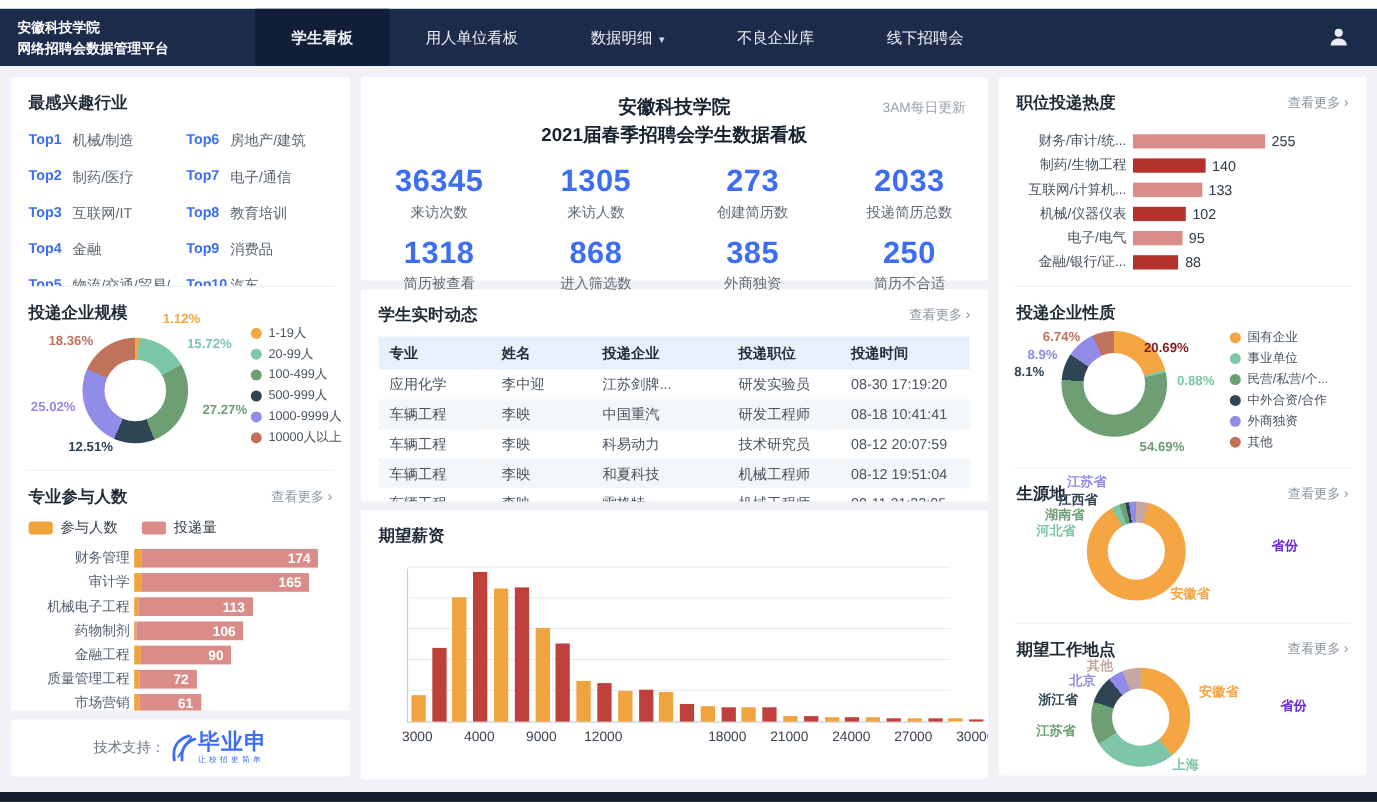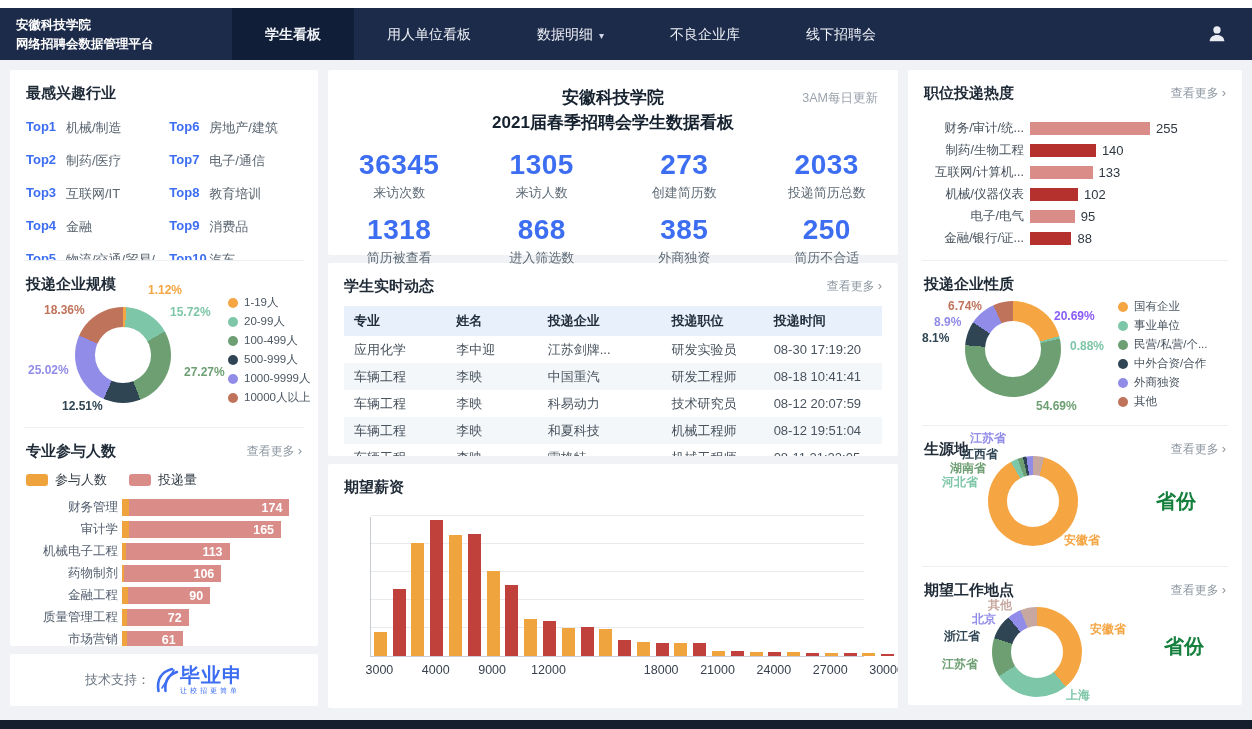--- a/index.html
+++ b/index.html
@@ -47,21 +47,21 @@
   #donut-size { left:65px; top:46px; width:96px; height:96px; }
   #donut-nature { left:57px; top:40px; width:96px; height:96px; }
   #donut-origin { left:80px; top:30px; width:90px; height:90px; }
   #donut-work { left:84px; top:40px; width:90px; height:90px; }
   .callout { position:absolute; font-size:12px; font-weight:bold; white-space:nowrap; }
   .vlegend { position:absolute; }
   #legend-size { left:218px; top:32px; }
   #legend-nature { left:210px; top:36px; }
   .lg-row { display:flex; align-items:center; height:19px; font-size:11.5px; color:#4a5560; cursor:pointer; white-space:nowrap; }
   .lg-dot { width:10px; height:10px; border-radius:50%; margin-right:6px; flex:none; }
-  .axis-note { position:absolute; font-size:20px; font-weight:bold; color:#15803d; }
+  .axis-note { position:absolute; font-size:12px; font-weight:bold; color:#6d28d9; }
 
   
   #sec-majors { height:218px; }
   .mlegend { display:flex; gap:22px; margin-top:10px; align-items:center; }
   .mlegend .item { display:flex; align-items:center; font-size:13px; color:#333c46; cursor:pointer; }
   .sw { width:22px; height:12px; border-radius:3px; margin-right:7px; }
   #majors-bars { margin-top:10px; }
   .mrow { display:flex; align-items:center; height:17px; margin-bottom:5px; }
   .mlabel { width:92px; text-align:right; font-size:12.5px; color:#556070; margin-right:4px; white-space:nowrap; }
   .mbar { display:flex; height:17px; }
@@ -273,21 +273,21 @@
               <span class="mlabel">金融工程</span>
               <div class="mbar">
                 <div class="mseg" style="width: 5.51724px; background: rgb(239, 163, 60);"></div>
                 <div class="mseg mval" style="width: 82.7586px; background: rgb(217, 140, 136);">90</div>
               </div>
             </div>
             <div class="mrow">
               <span class="mlabel">质量管理工程</span>
               <div class="mbar">
                 <div class="mseg" style="width: 4.5977px; background: rgb(239, 163, 60);"></div>
-                <div class="mseg mval" style="width: 62px; background: rgb(217, 140, 136);">72</div>
+                <div class="mseg mval" style="width: 52px; background: rgb(217, 140, 136);">72</div>
               </div>
             </div>
             <div class="mrow">
               <span class="mlabel">市场营销</span>
               <div class="mbar">
                 <div class="mseg" style="width: 4.5977px; background: rgb(239, 163, 60);"></div>
                 <div class="mseg mval" style="width: 56.092px; background: rgb(217, 140, 136);">61</div>
               </div>
             </div>
           </div>
@@ -510,21 +510,21 @@
             </div>
           </div>
       </section>
       <hr class="divider">
       <section id="sec-nature">
         <h3 class="ptitle">投递企业性质</h3>
         <div class="donut" id="donut-nature" style="background: conic-gradient(rgb(245, 165, 66) 0%, rgb(245, 165, 66) 20.69%, rgb(126, 198, 168) 20.69%, rgb(126, 198, 168) 21.57%, rgb(109, 159, 114) 21.57%, rgb(109, 159, 114) 76.26%, rgb(47, 69, 84) 76.26%, rgb(47, 69, 84) 84.36%, rgb(145, 140, 232) 84.36%, rgb(145, 140, 232) 93.26%, rgb(191, 115, 91) 93.26%, rgb(191, 115, 91) 100%);">
             <div class="hole"></div>
           </div>
         <div id="labels-nature">
-            <span class="callout" style="left: 146px; top: 48px; color: #8b5cf6;">20.69%</span>
+            <span class="callout" style="left: 132px; top: 48px; color: #7f1d1d;">20.69%</span>
             <span class="callout" style="left: 162px; top: 78px; color: rgb(126, 198, 168);">0.88%</span>
             <span class="callout" style="left: 128px; top: 138px; color: rgb(109, 159, 114);">54.69%</span>
             <span class="callout" style="left: 14px; top: 70px; color: rgb(47, 69, 84);">8.1%</span>
             <span class="callout" style="left: 26px; top: 54px; color: rgb(145, 140, 232);">8.9%</span>
             <span class="callout" style="left: 40px; top: 38px; color: rgb(191, 115, 91);">6.74%</span>
           </div>
         <div class="vlegend" id="legend-nature">
             <div class="lg-row">
               <span class="lg-dot" style="background: rgb(245, 165, 66);"></span>
               <span class="lg-txt">国有企业</span>

